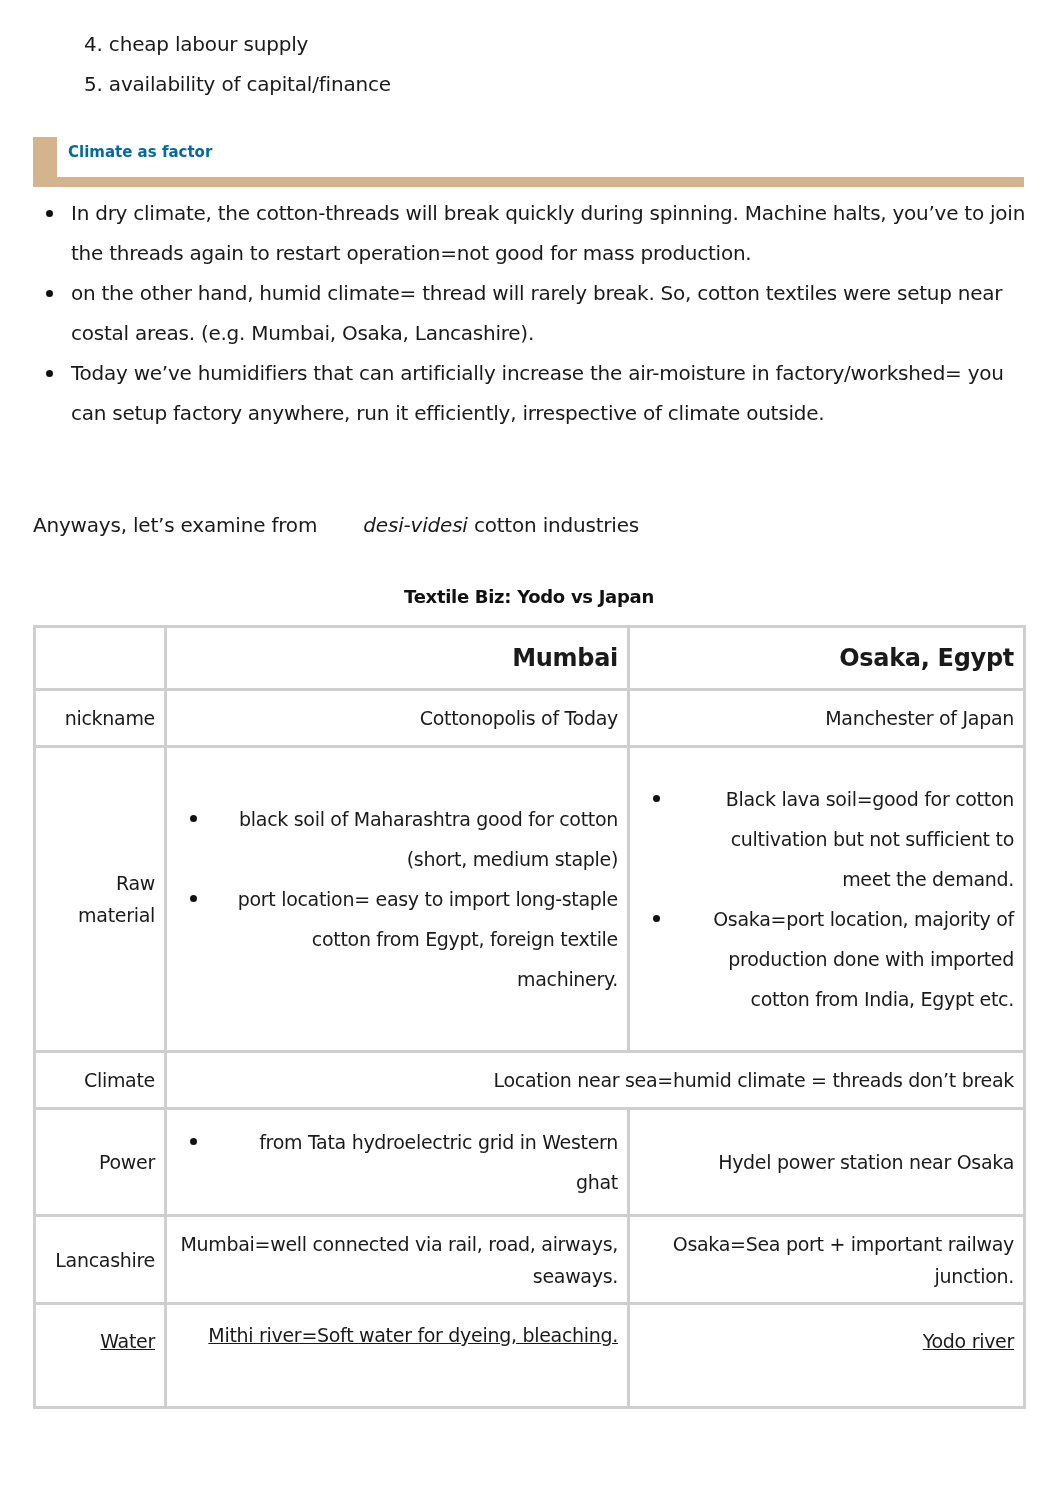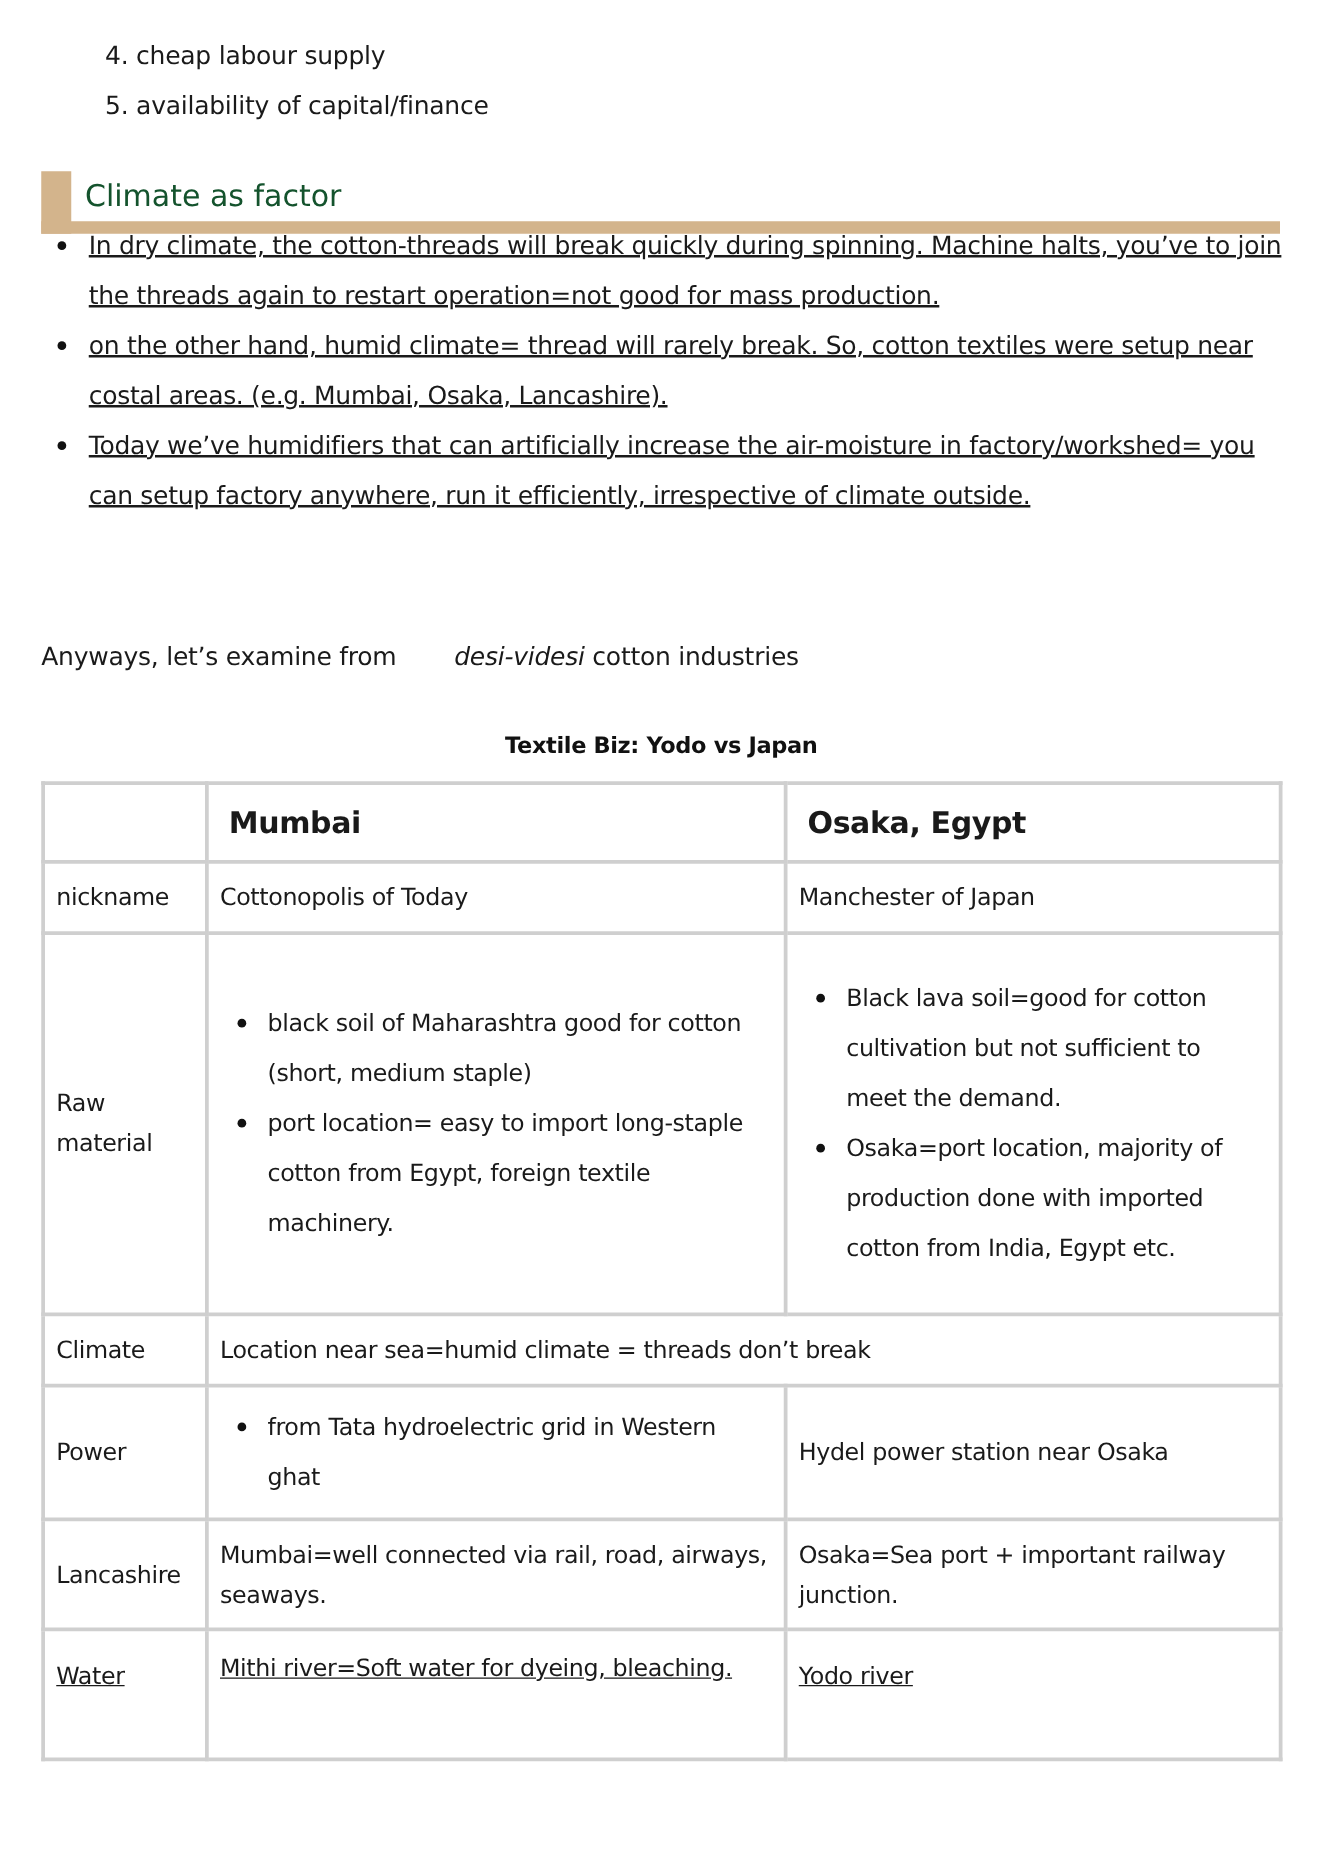--- a/index.html
+++ b/index.html
@@ -12,44 +12,44 @@
   .numlist { position: absolute; left: 84px; top: 24px; margin: 0; padding: 0; list-style: none; }
   .numlist li { font-size: 20px; line-height: 40px; letter-spacing: -0.2px; }
 
   .heading {
     position: absolute; left: 33px; top: 137px; width: 991px; height: 50px;
     border-left: 24px solid #d3b48c; border-bottom: 10px solid #d3b48c;
     box-sizing: border-box;
   }
   .heading span {
     position: absolute; left: 11px; top: 6px;
-    font-size: 24px; font-weight: normal; letter-spacing: 0px; color: #14532d;
+    font-size: 15px; font-weight: bold; letter-spacing: 0px; color: #0369a1;
   }
 
-  .bullets { position: absolute; left: 33px; top: 176px; width: 995px; margin: 0; padding: 0; list-style: none; text-decoration: underline; }
+  .bullets { position: absolute; left: 33px; top: 193px; width: 995px; margin: 0; padding: 0; list-style: none; }
   .bullets li { position: relative; padding-left: 38px; font-size: 20px; line-height: 40px; letter-spacing: -0.25px; }
   .bullets li::before {
     content: ""; position: absolute; left: 13px; top: 17px; width: 7px; height: 7px;
     border-radius: 50%; background: #111;
   }
 
   .para { position: absolute; left: 33px; top: 505px; font-size: 20px; line-height: 40px; letter-spacing: -0.2px; }
   .para i { font-style: italic; margin-left: 40px; }
 
   .caption {
     position: absolute; left: 0; width: 1058px; top: 586px; text-align: center;
     font-size: 18px; font-weight: bold; letter-spacing: -0.3px; color: #111;
   }
 
   table.tbl {
     position: absolute; left: 33px; top: 625px; width: 990px;
     border-collapse: collapse; table-layout: fixed;
   }
   table.tbl td, table.tbl th {
-    border: 3px solid #cfcfcf; vertical-align: middle; text-align: left;
+    border: 3px solid #cfcfcf; vertical-align: middle; text-align: right;
     font-size: 19px; letter-spacing: -0.3px; padding: 0 9px; font-weight: normal;
     line-height: 32px;
   }
   table.tbl th { font-size: 24px; font-weight: bold; padding-left: 16px; line-height: 30px; }
   table.tbl td.lbl { padding-left: 9px; }
   .cell-list { margin: 0; padding: 0; list-style: none; }
   .cell-list li { position: relative; padding-left: 38px; line-height: 40px; }
   .cell-list li::before {
     content: ""; position: absolute; left: 14px; top: 16px; width: 7px; height: 7px;
     border-radius: 50%; background: #111;

